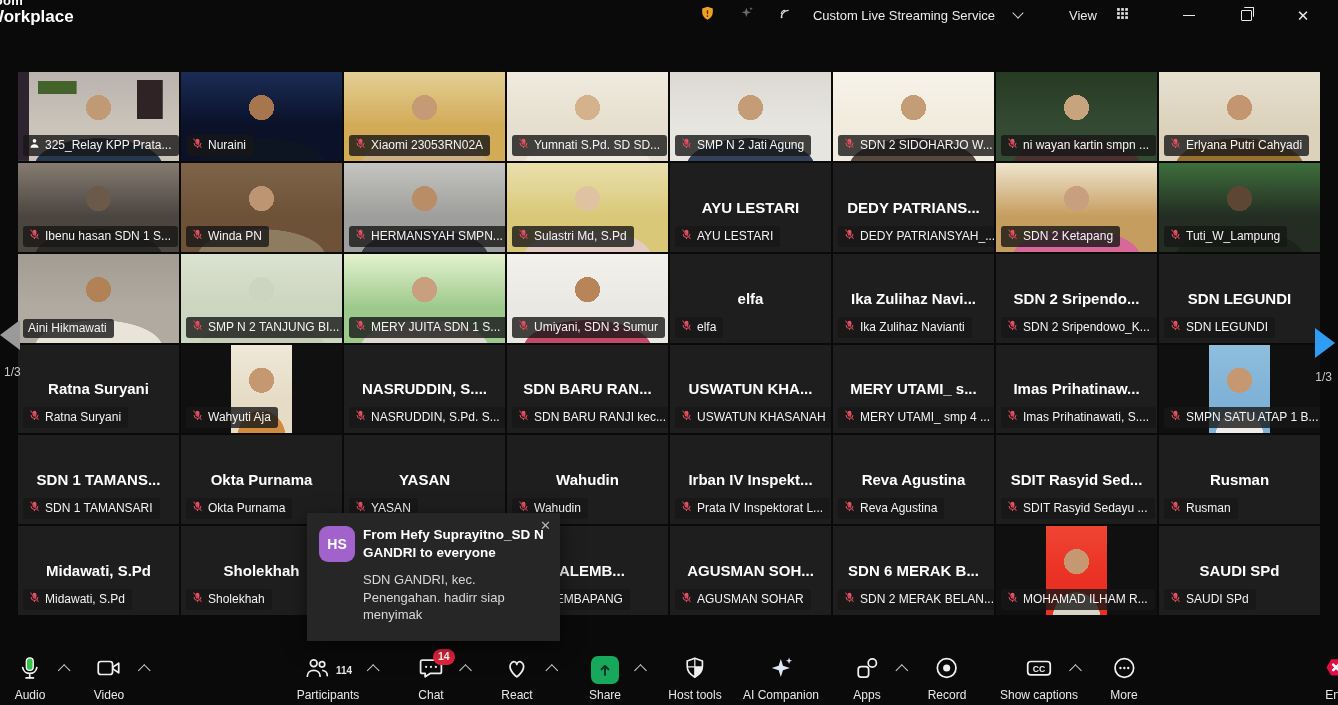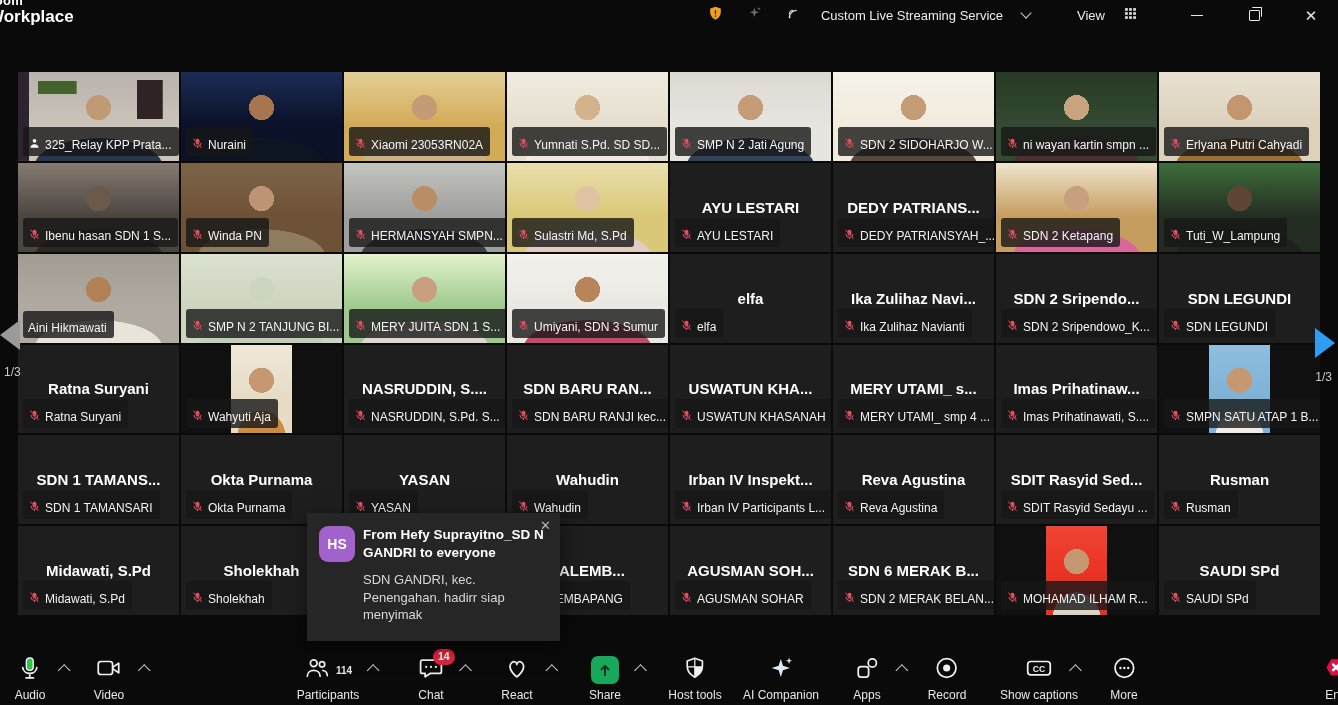--- a/index.html
+++ b/index.html
@@ -4,21 +4,21 @@
 <style>
   html,body{margin:0;padding:0;background:#000;}
   #app{position:relative;width:1338px;height:705px;background:#0a0a0a;overflow:hidden;
        font-family:"Liberation Sans","DejaVu Sans",sans-serif;color:#fff;}
 
   
   .titlebar{position:absolute;top:0;left:0;right:0;height:30px;background:#0a0a0a;z-index:20;}
   .logo{position:absolute;left:-12px;top:-6px;line-height:1.05;}
   .logo .l1{font-size:13px;font-weight:700;letter-spacing:.3px;}
   .logo .l2{font-size:17px;font-weight:600;}
-  .tb-right{position:absolute;right:0;top:0;height:30px;display:flex;align-items:center;padding-right:14px;gap:11px;}
+  .tb-right{position:absolute;right:8px;top:0;height:30px;display:flex;align-items:center;padding-right:14px;gap:11px;}
   .tb-right .txt{font-size:13px;color:#ececec;}
   .chev-down{width:7px;height:7px;border-right:1.5px solid #cfcfcf;border-bottom:1.5px solid #cfcfcf;
              transform:rotate(45deg);margin-top:-4px;}
   .winbtn{display:flex;align-items:center;justify-content:center;width:26px;height:26px;}
   .min-glyph{width:12px;height:0;border-top:1.6px solid #e8e8e8;}
   .restore-glyph{position:relative;width:9px;height:9px;border:1.4px solid #e8e8e8;border-radius:1px;}
   .restore-glyph::before{content:"";position:absolute;left:2px;top:-4px;width:9px;height:9px;
                          border:1.4px solid #e8e8e8;border-radius:1px;border-left:none;border-bottom:none;}
   .close-glyph{font-size:15px;color:#e8e8e8;line-height:1;}
 
@@ -33,21 +33,21 @@
       radial-gradient(ellipse 58% 46% at 50% 106%, var(--cloth) 0 68%, transparent 69%),
       linear-gradient(180deg, var(--accent), var(--bg) 60%);}
   .scene.portrait{left:31%;width:38%;}
   .scene.relay::after{content:"";position:absolute;inset:0;background:
       linear-gradient(#2e2430,#2e2430) 0% 50%/7% 100% no-repeat,
       linear-gradient(#44622c,#44622c) 16% 12%/24% 15% no-repeat,
       linear-gradient(#2f2326,#2f2326) 88% 16%/16% 44% no-repeat;}
   .cname{position:absolute;inset:0;display:flex;align-items:center;justify-content:center;
          font-weight:700;font-size:15px;color:#fff;white-space:nowrap;}
   .pill{position:absolute;left:5px;bottom:5px;display:flex;align-items:center;gap:4px;
-        background:rgba(22,22,22,.8);border-radius:3px;padding:10px 7px 3px 5px;
+        background:rgba(22,22,22,.8);border-radius:3px;padding:2px 7px 3px 5px;
         font-size:12px;color:#f3f3f3;white-space:nowrap;max-width:93%;overflow:hidden;z-index:3;}
   .pill svg{flex:0 0 auto;}
 
   
   .nav-left{position:absolute;left:0;top:320px;width:0;height:0;z-index:30;
             border-top:15px solid transparent;border-bottom:15px solid transparent;
             border-right:20px solid #9a9a9a;}
   .nav-right{position:absolute;right:3px;top:328px;width:0;height:0;z-index:30;
              border-top:15px solid transparent;border-bottom:15px solid transparent;
              border-left:20px solid #2f9df4;}
@@ -567,21 +567,21 @@
       </div>
       <div class="tile">
         <div class="cname">Irban IV Inspekt...</div>
         <div class="pill">
           <span><svg width="13" height="13" viewBox="0 0 24 24">
               <rect x="8.5" y="3" width="7" height="11" rx="3.5" fill="#e05565"></rect>
               <path d="M5.5 11a6.5 6.5 0 0 0 13 0" stroke="#e05565" fill="none" stroke-width="1.8"></path>
               <line x1="12" y1="17.5" x2="12" y2="20.5" stroke="#e05565" stroke-width="1.8"></line>
               <line x1="4.5" y1="3" x2="19.5" y2="20" stroke="#c23a4c" stroke-width="2"></line>
             </svg></span>
-          <span>Irban IV Participants L...</span>
+          <span>Prata IV Inspektorat L...</span>
         </div>
       </div>
       <div class="tile">
         <div class="cname">Reva Agustina</div>
         <div class="pill">
           <span><svg width="13" height="13" viewBox="0 0 24 24">
               <rect x="8.5" y="3" width="7" height="11" rx="3.5" fill="#e05565"></rect>
               <path d="M5.5 11a6.5 6.5 0 0 0 13 0" stroke="#e05565" fill="none" stroke-width="1.8"></path>
               <line x1="12" y1="17.5" x2="12" y2="20.5" stroke="#e05565" stroke-width="1.8"></line>
               <line x1="4.5" y1="3" x2="19.5" y2="20" stroke="#c23a4c" stroke-width="2"></line>

